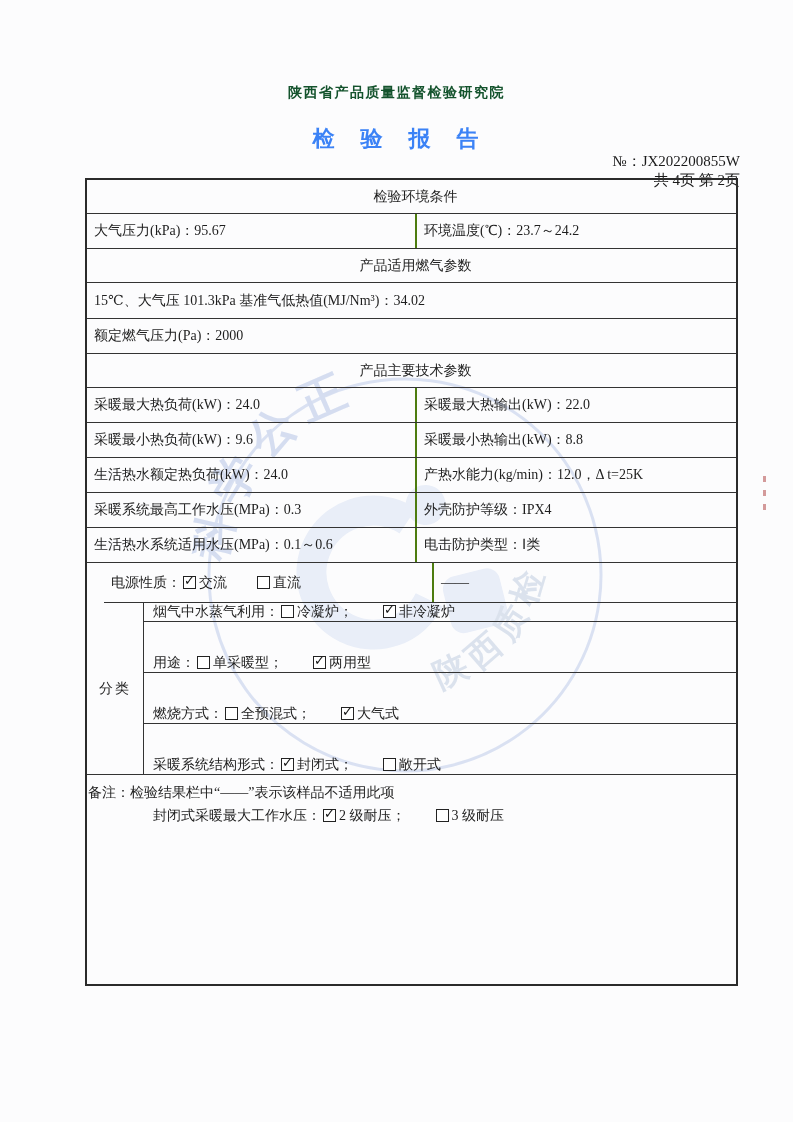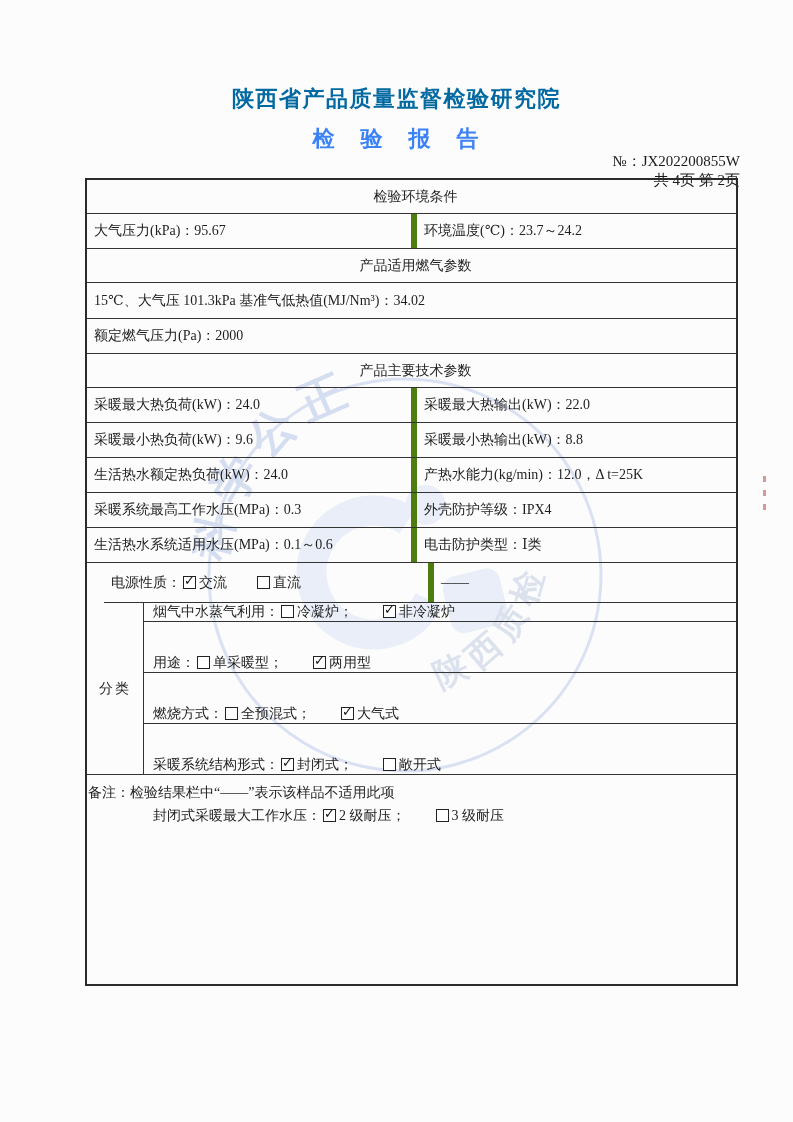--- a/index.html
+++ b/index.html
@@ -5,21 +5,21 @@
   html,body{margin:0;padding:0;}
   body{
     width:793px;height:1122px;position:relative;overflow:hidden;
     background:#fcfcfd;
     font-family:"Liberation Serif","DejaVu Serif",serif;
     color:#1e1e1e;
   }
   
   .org-title{
     position:absolute;top:84px;left:0;right:0;text-align:center;
-    font-size:22px;font-weight:bold;letter-spacing:1.5px;color:#0369a1;
+    font-size:14px;font-weight:bold;letter-spacing:1.5px;color:#14532d;
   }
   .report-title{
     position:absolute;top:124px;left:0;right:0;text-align:center;
     font-size:22px;font-weight:bold;letter-spacing:2px;color:#3b82f6;
   }
   .no-line{
     position:absolute;top:152px;left:86px;right:53px;
     display:flex;justify-content:space-between;align-items:flex-end;
     font-size:15px;color:#1a1a1a;flex-direction:column;
   }
@@ -38,22 +38,22 @@
   .t-row{
     box-sizing:border-box;border-bottom:1px solid #333;
     display:flex;align-items:center;flex:none;padding-left:8px;
   }
   .t-row.section{justify-content:center;height:34px;}
   .t-row.single{height:35px;padding-left:7px;}
   .t-row.pair{height:35px;padding:0;}
   .report-table > div:nth-child(4){height:36px;}
   .report-table > div:nth-child(12){height:40px;margin-left:17px;}
   .cell{height:100%;display:flex;align-items:center;padding-left:7px;box-sizing:border-box;}
-  .cell.left{width:330px;border-right:6px solid #4d7c0f;}
-  .cell.right{flex:1;}
+  .cell.left{width:330px;border-right:2px solid #4d7c0f;}
+  .cell.right{flex:1;font-family:Liberation Serif, serif;}
   .t-row.group{height:172px;padding:0;}
   .group-label{
     width:57px;height:100%;border-right:1px solid #333;box-sizing:border-box;
     display:flex;align-items:center;justify-content:center;letter-spacing:2px;
   }
   .group-items{flex:1;height:100%;display:flex;flex-direction:column;gap:32px;}
   .group-item{
     flex:1;display:flex;align-items:center;padding-left:9px;
     border-bottom:1px solid #333;box-sizing:border-box;
   }

